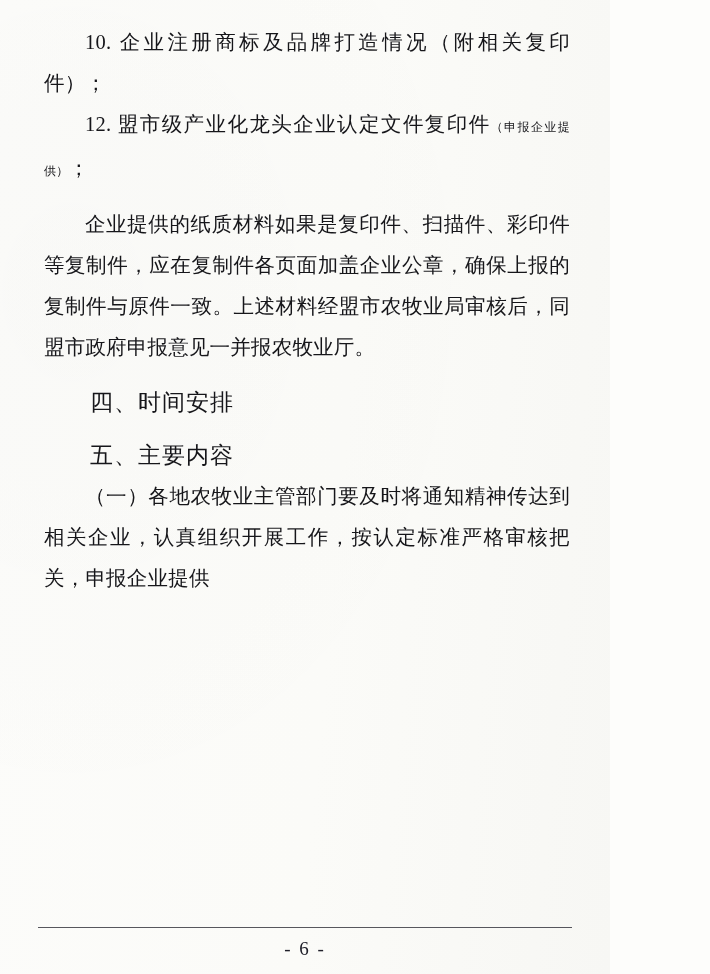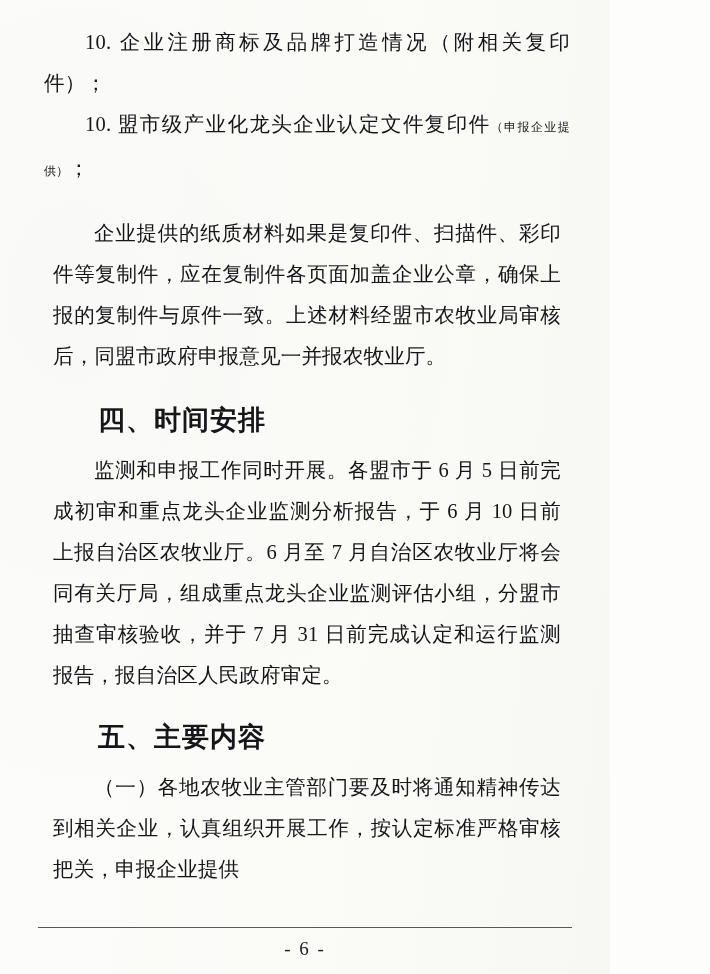--- a/index.html
+++ b/index.html
@@ -25,36 +25,36 @@
       linear-gradient(95deg, #fcfcfa 0%, #fbfbf8 55%, #f7f7f4 100%);
   }
   .body-text {
     font-size: 20.5px;
     line-height: 41px;
     letter-spacing: 0.2px;
     text-align: justify;
     color: #16161a;
   }
   .para {
-    margin: 9px;
+    margin: 0;
     text-indent: 2em;
     padding: 0;
   }
   .list-item {
     margin: 0;
     text-indent: 2em;
   }
   .small-inline {
     font-size: 12px;
   }
   .heading {
     margin: 0;
     text-indent: 2em;
-    font-weight: bold;
-    font-size: 27px;
+    font-weight: normal;
+    font-size: 23px;
     line-height: 41px;
     letter-spacing: 1px;
   }
   .gap-sm { height: 12px; }
   .gap-md { height: 14px; }
   .footer {
     position: absolute;
     left: 0;
     right: 0;
     bottom: 14px;
@@ -79,32 +79,31 @@
 </head>
 <body>
 
 <div class="page">
 
   <div class="body-text">
 
     <p class="list-item">10. 企业注册商标及品牌打造情况（附相关复印件）；</p>
 
 
-    <p class="list-item"><span>10. 盟市级产业化龙头企业认定文件复印件</span><span class="small-inline">（申报企业提供）</span><span>；</span></p>
+    <p class="list-item"><span>12. 盟市级产业化龙头企业认定文件复印件</span><span class="small-inline">（申报企业提供）</span><span>；</span></p>
 
 
     <div class="gap-sm"></div>
 
     <p class="para">企业提供的纸质材料如果是复印件、扫描件、彩印件等复制件，应在复制件各页面加盖企业公章，确保上报的复制件与原件一致。上述材料经盟市农牧业局审核后，同盟市政府申报意见一并报农牧业厅。</p>
 
     <div class="gap-md"></div>
 
     <p class="heading">四、时间安排</p>
 
-    <p class="para">监测和申报工作同时开展。各盟市于 6 月 5 日前完成初审和重点龙头企业监测分析报告，于 6 月 10 日前上报自治区农牧业厅。6 月至 7 月自治区农牧业厅将会同有关厅局，组成重点龙头企业监测评估小组，分盟市抽查审核验收，并于 7 月 31 日前完成认定和运行监测报告，报自治区人民政府审定。</p>
 
     <div class="gap-sm"></div>
 
     <p class="heading">五、主要内容</p>
 
     <p class="para">（一）各地农牧业主管部门要及时将通知精神传达到相关企业，认真组织开展工作，按认定标准严格审核把关，申报企业提供</p>
 
   </div>
 
   <div class="footer-rule"></div>

